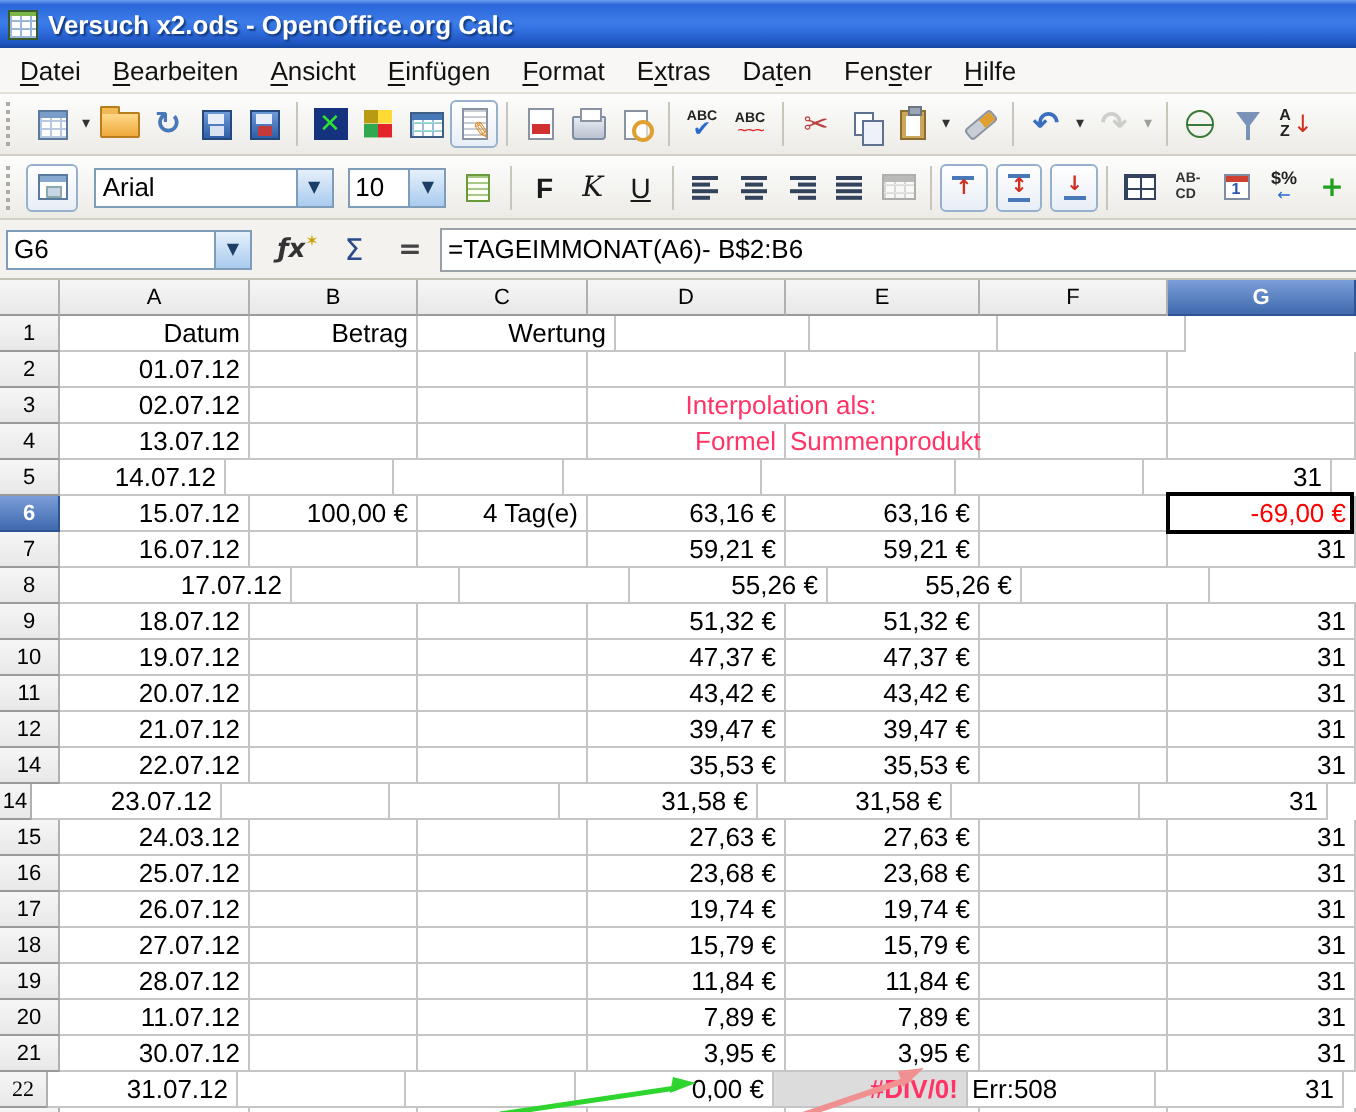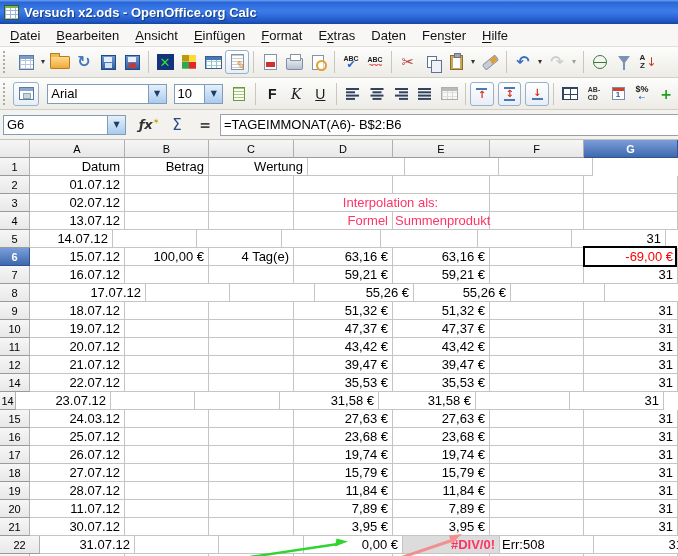--- a/index.html
+++ b/index.html
@@ -580,21 +580,21 @@
       <div class="hcell" style="width: 30px;">21</div>
       <div class="gcell" style="width: 95px;">30.07.12</div>
       <div class="gcell" style="width: 84px;"></div>
       <div class="gcell" style="width: 85px;"></div>
       <div class="gcell" style="width: 99px;">3,95 €</div>
       <div class="gcell" style="width: 97px;">3,95 €</div>
       <div class="gcell" style="width: 94px;"></div>
       <div class="gcell" style="width: 94px;">31</div>
     </div>
     <div class="grow">
-      <div class="hcell" style="width: 40px;">22</div>
+      <div class="hcell" style="width: 24px; font-family: Liberation Serif, serif;">22</div>
       <div class="gcell" style="width: 95px;">31.07.12</div>
       <div class="gcell" style="width: 84px;"></div>
       <div class="gcell" style="width: 85px;"></div>
       <div class="gcell" style="width: 99px;">0,00 €</div>
       <div class="gcell" style="width: 97px; color: rgb(255, 51, 102); font-weight: bold; background: rgb(220, 220, 220);">#DIV/0!</div>
       <div class="gcell al" style="width: 94px;">Err:508</div>
       <div class="gcell" style="width: 94px;">31</div>
     </div>
     <div class="grow">
       <div class="hcell" style="width: 30px;"></div>

